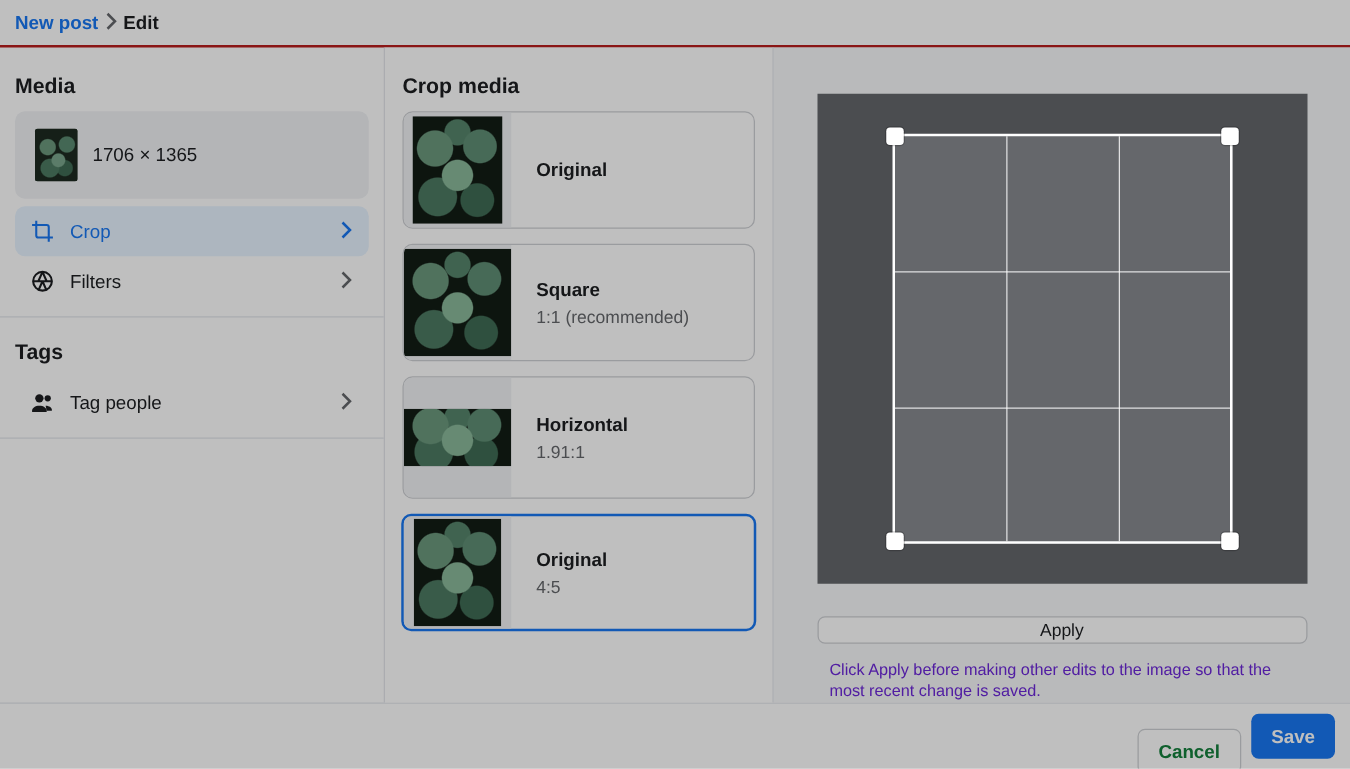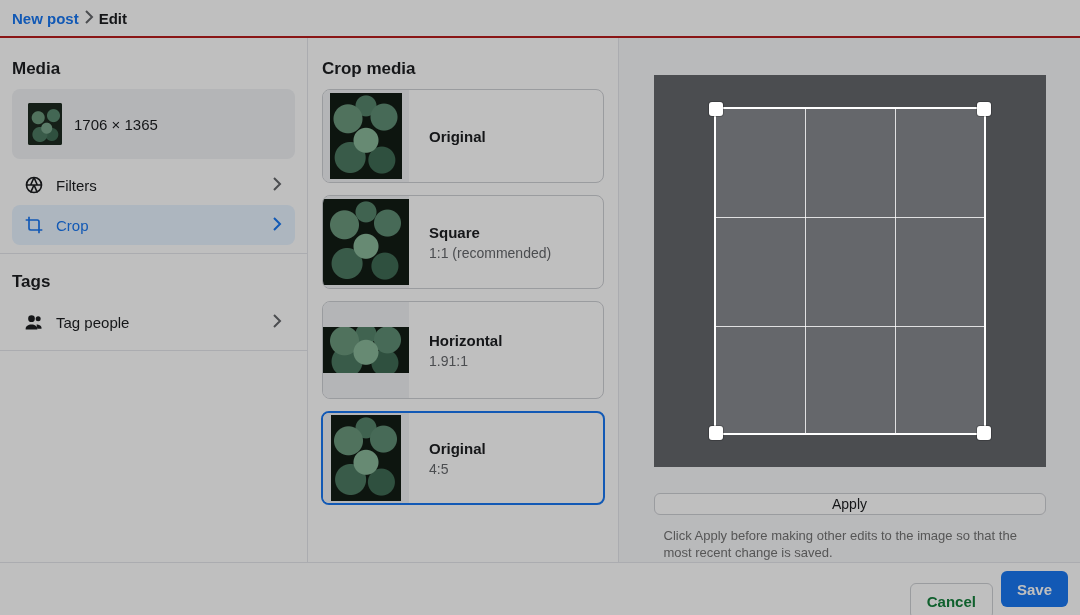--- a/index.html
+++ b/index.html
@@ -244,21 +244,21 @@
     border-radius:6px;
     font-size:14px;
     font-weight:500;
     cursor:pointer;
     color:#1c1e21;
   }
   .hint {
     width: 392px;
     margin-top: 12px;
     font-size: 13px;
-    color: #737373;
+    color: #6d28d9;
     line-height: 1.35;
     padding-left: 10px;
   }
 
   
   .footer {
     border-top: 1px solid #e4e6eb;
     height: 53px;
     display:flex;
     align-items:center;
@@ -299,43 +299,43 @@
   <div class="left">
     <div class="section-title">Media</div>
 
     <div class="media-thumb-row">
       <div class="media-thumb">
         <div class="succulent-fill"></div>
       </div>
       <span class="media-dim">1706 × 1365</span>
     </div>
 
+    <div class="option-row selected">
+      <span class="icon-svg">
+        <svg viewBox="0 0 24 24" fill="none" stroke="currentColor" stroke-width="2">
+            <path d="M6 2v14a2 2 0 0 0 2 2h14"></path>
+            <path d="M18 22V8a2 2 0 0 0-2-2H2"></path>
+          </svg>
+      </span>
+      <span class="label">Crop</span>
+      <span class="chev">
+        <svg viewBox="0 0 16 16" fill="none" stroke="currentColor" stroke-width="2">
+            <path d="M5 2l6 6-6 6"></path>
+          </svg>
+      </span>
+    </div>
+
     <div class="option-row">
       <span class="icon-svg">
         <svg viewBox="0 0 24 24" fill="none" stroke="currentColor" stroke-width="2">
             <circle cx="12" cy="12" r="9"></circle>
             <path d="M12 3l4 9M12 3l-4 9M3 12h9M21 12h-9M8 21l4-9M16 21l-4-9"></path>
           </svg>
       </span>
       <span class="label">Filters</span>
-      <span class="chev">
-        <svg viewBox="0 0 16 16" fill="none" stroke="currentColor" stroke-width="2">
-            <path d="M5 2l6 6-6 6"></path>
-          </svg>
-      </span>
-    </div>
-
-    <div class="option-row selected">
-      <span class="icon-svg">
-        <svg viewBox="0 0 24 24" fill="none" stroke="currentColor" stroke-width="2">
-            <path d="M6 2v14a2 2 0 0 0 2 2h14"></path>
-            <path d="M18 22V8a2 2 0 0 0-2-2H2"></path>
-          </svg>
-      </span>
-      <span class="label">Crop</span>
       <span class="chev">
         <svg viewBox="0 0 16 16" fill="none" stroke="currentColor" stroke-width="2">
             <path d="M5 2l6 6-6 6"></path>
           </svg>
       </span>
     </div>
 
     <div class="divider"></div>
 
     <div class="section-title">Tags</div>

